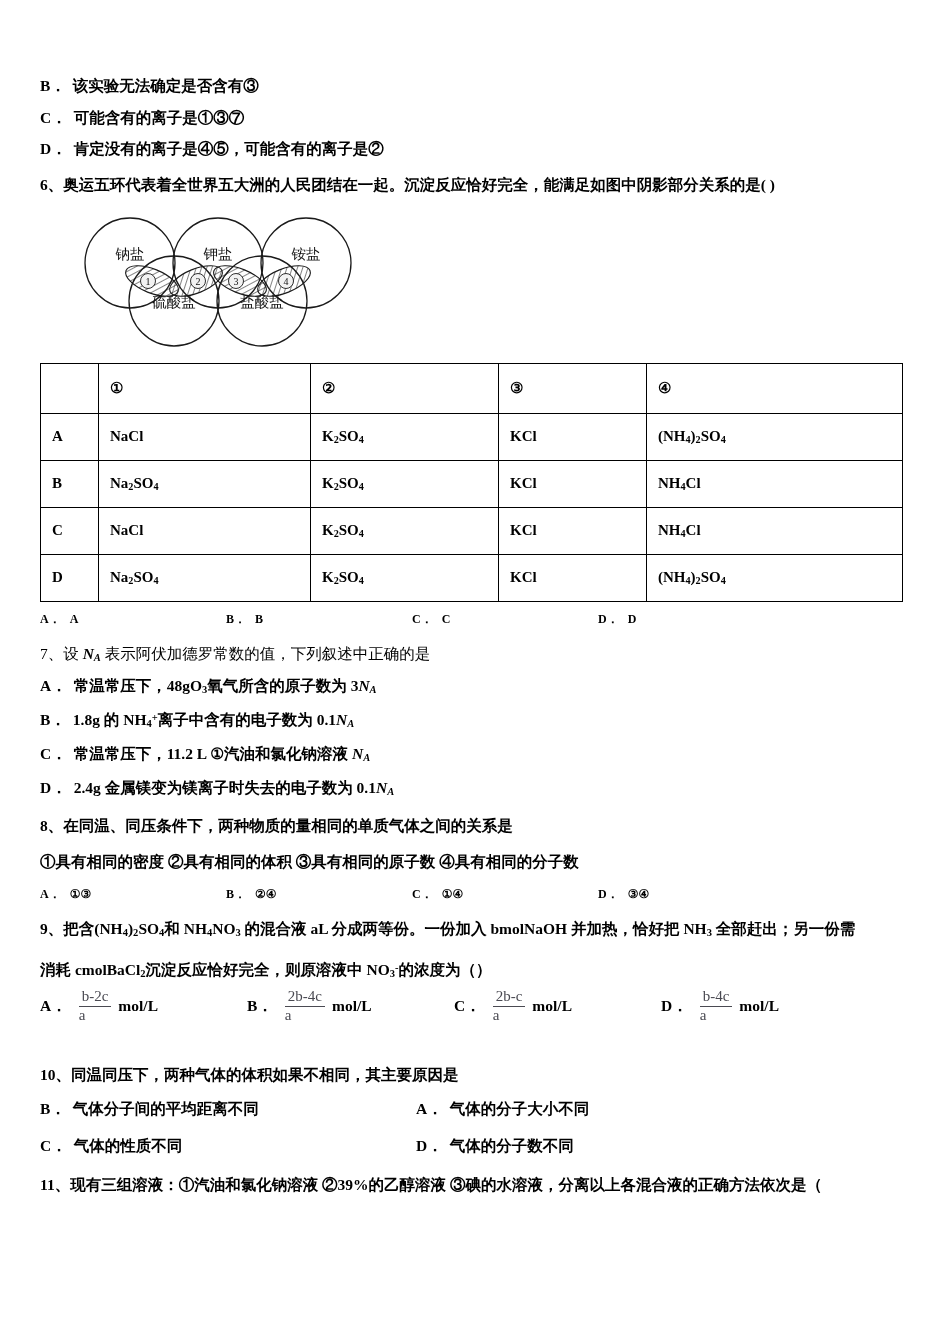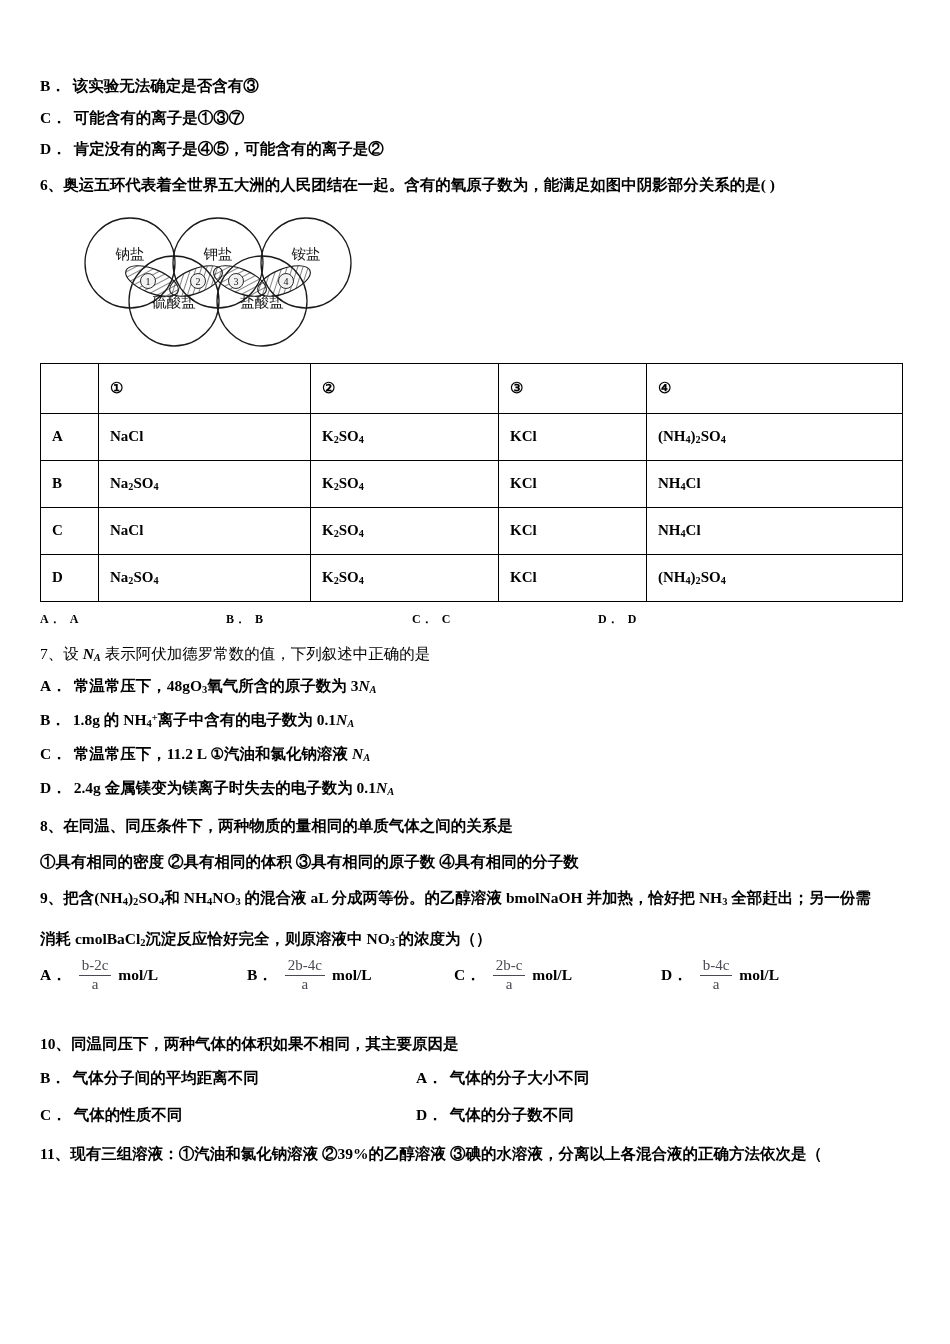--- a/index.html
+++ b/index.html
@@ -107,21 +107,20 @@
     margin: 6px 0 40px 0;
   }
   .fracrow .fcell {
     display: flex;
     align-items: center;
     width: 207px;
   }
   .fracrow .flbl { margin-right: 12px; }
   .frac {
     display: inline-block;
-    text-align: center;
     vertical-align: middle;
     font-weight: normal;
     color: #4a4a52;
     font-size: 15px;
     margin: 0 7px 0 0;
     line-height: 1.05;
   }
   .frac .num {
     display: block;
     border-bottom: 1.1px solid #4a4a52;
@@ -140,21 +139,21 @@
       <span class="lbl">B．</span><span>该实验无法确定是否含有③</span>
     </div>
     <div class="opt">
       <span class="lbl">C．</span><span>可能含有的离子是①③⑦</span>
     </div>
     <div class="opt">
       <span class="lbl">D．</span><span>肯定没有的离子是④⑤，可能含有的离子是②</span>
     </div>
 
     <div class="stem-plain">
-      <span class="qnum">6、</span><span>奥运五环代表着全世界五大洲的人民团结在一起。含有的氧原子数为，能满足如图中阴影部分关系的是(        )</span>
+      <span class="qnum">6、</span><span>奥运五环代表着全世界五大洲的人民团结在一起。沉淀反应恰好完全，能满足如图中阴影部分关系的是(        )</span>
     </div>
 
     <div class="figure-wrap">
       <svg width="300" height="138" viewBox="0 0 300 138" xmlns="http://www.w3.org/2000/svg">
         <defs>
           <pattern id="hatch" width="5" height="5" patternUnits="userSpaceOnUse" patternTransform="rotate(40)">
             <line x1="0" y1="0" x2="0" y2="5" stroke="#1a1a1a" stroke-width="1.1"></line>
           </pattern>
           <clipPath id="lens1">
             <path d="M 40 55 A 46 46 0 0 1 98 92 A 46 46 0 0 1 40 55 Z"></path>
@@ -269,23 +268,37 @@
     </div>
     <div class="opt">
       <span class="lbl">D．</span><span>2.4g 金属镁变为镁离子时失去的电子数为 </span><span>0.1<i>N<sub>A</sub></i></span>
     </div>
 
     <div class="stem-plain">
       <span class="qnum">8、</span><span>在同温、同压条件下，两种物质的量相同的单质气体之间的关系是</span>
     </div>
     <div class="stem-plain">①具有相同的密度 ②具有相同的体积 ③具有相同的原子数 ④具有相同的分子数</div>
 
+    <div class="ansrow">
+      <div class="cell">
+        <span class="lbl">A．</span><span>①③</span>
+      </div>
+      <div class="cell">
+        <span class="lbl">B．</span><span>②④</span>
+      </div>
+      <div class="cell">
+        <span class="lbl">C．</span><span>①④</span>
+      </div>
+      <div class="cell">
+        <span class="lbl">D．</span><span>③④</span>
+      </div>
+    </div>
 
     <div class="stem-plain" style="margin-bottom:17px;">
-      <span class="qnum">9、</span><span>把含</span><span>(NH<sub>4</sub>)<sub>2</sub>SO<sub>4</sub></span><span>和 </span><span>NH<sub>4</sub>NO<sub>3</sub></span><span> 的混合液 aL 分成两等份。的乙醇溶液 bmolNaOH 并加热，恰好把 </span><span>NH<sub>3</sub></span><span> 全部赶出；另一份需</span>
+      <span class="qnum">9、</span><span>把含</span><span>(NH<sub>4</sub>)<sub>2</sub>SO<sub>4</sub></span><span>和 </span><span>NH<sub>4</sub>NO<sub>3</sub></span><span> 的混合液 aL 分成两等份。一份加入 bmolNaOH 并加热，恰好把 </span><span>NH<sub>3</sub></span><span> 全部赶出；另一份需</span>
     </div>
     <div class="stem-plain" style="margin-bottom:6px;">
       <span>消耗 </span><span>cmolBaCl<sub>2</sub></span><span>沉淀反应恰好完全，则原溶液中 </span><span>NO<sub>3</sub><sup>-</sup></span><span>的浓度为（）</span>
     </div>
 
     <div class="fracrow">
       <div class="fcell">
         <span class="flbl">A．</span>
         <span class="frac">
           <span class="num">b-2c</span>

